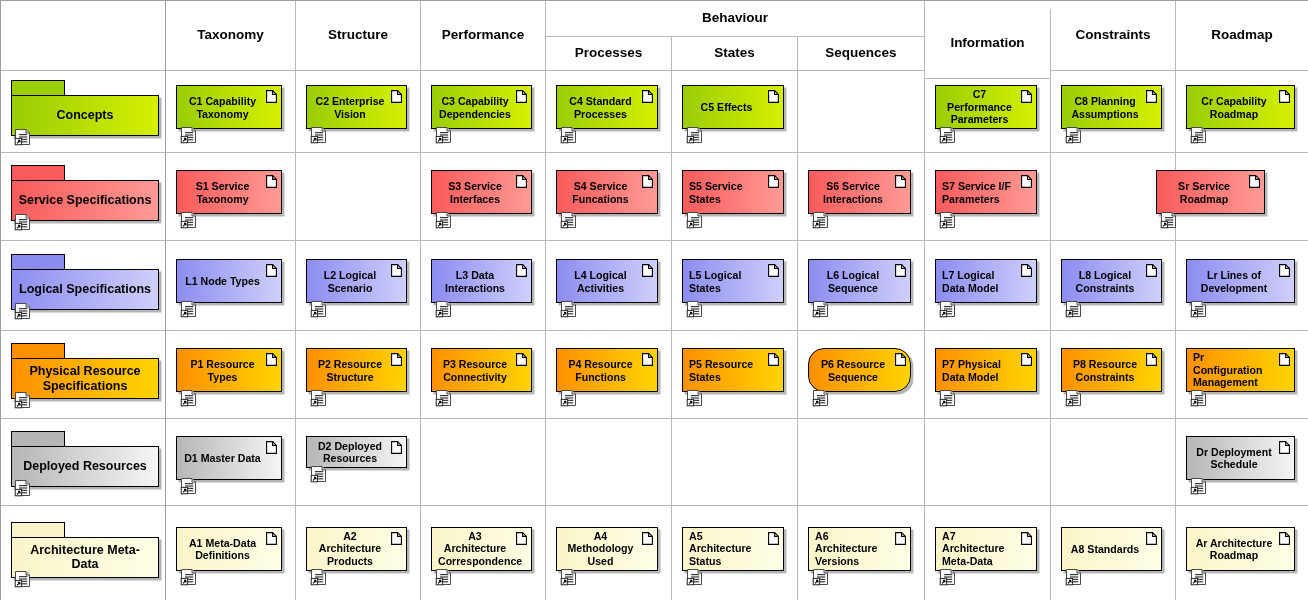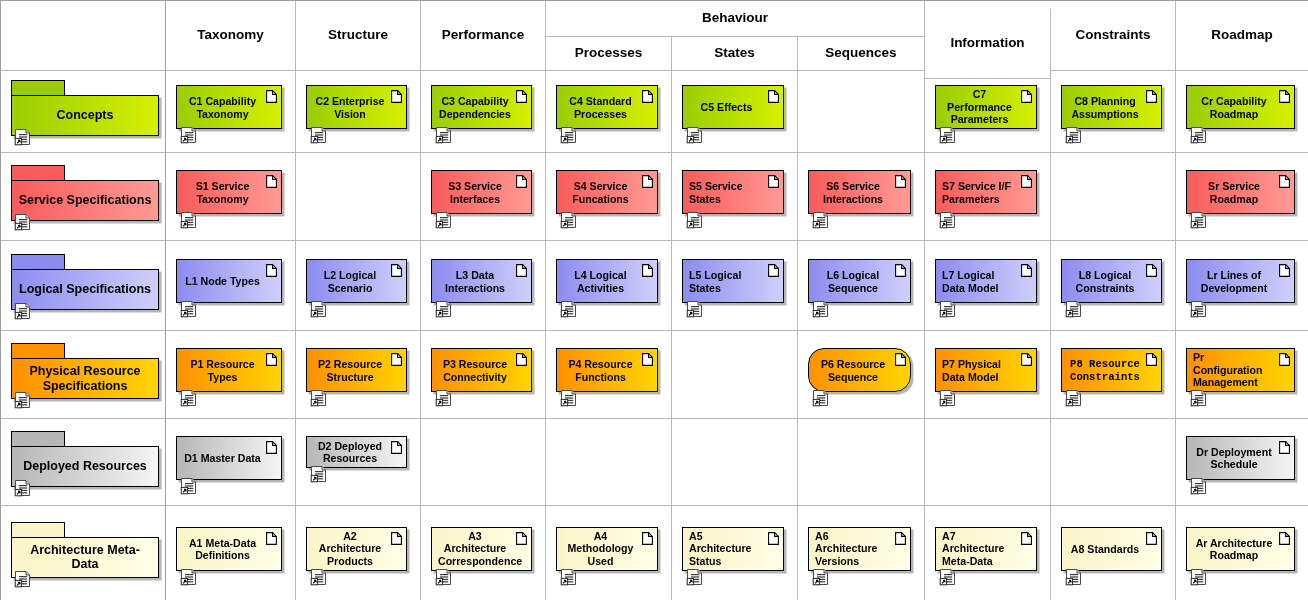--- a/index.html
+++ b/index.html
@@ -404,21 +404,21 @@
         <rect x="5" y="6" width="8.2" height="1.2" fill="#3a3a3a"></rect>
         <rect x="5" y="8.4" width="8.2" height="1.2" fill="#3a3a3a"></rect>
         <rect x="5" y="10.8" width="8.2" height="1.2" fill="#3a3a3a"></rect>
         <rect x="5" y="13.2" width="8.2" height="1.2" fill="#3a3a3a"></rect>
         <rect x="1.2" y="10.4" width="6.4" height="6.4" fill="#ffffff" stroke="#2a2a2a" stroke-width="1"></rect>
         <path d="M3 15.3 L6 12.4 M6 12.4 H4 M6 12.4 V14.4" fill="none" stroke="#000" stroke-width="1.1"></path>
       </svg>
     </div>
     <div class="cell" style="left: 1050px; top: 152px; width: 125px; height: 88px;"></div>
     <div class="cell" style="left: 1175px; top: 152px; width: 133px; height: 88px;"></div>
-    <div class="card" style="left: 1185px; top: 169px; width: 109px; height: 44px; background: linear-gradient(90deg, rgb(249, 91, 91) 0%, rgb(255, 154, 149) 100%); padding-left: 44px;">
+    <div class="card" style="left: 1155px; top: 169px; width: 109px; height: 44px; background: linear-gradient(90deg, rgb(249, 91, 91) 0%, rgb(255, 154, 149) 100%); padding-left: 44px;">
       <div class="title">Sr Service Roadmap</div>
       <svg class="pagecorner" viewBox="0 0 11 13">
         <path d="M0.6 0.6 H6.6 L10.4 4.4 V12.4 H0.6 Z" fill="#ffffff" stroke="#000" stroke-width="1.1"></path>
         <path d="M6.6 0.6 V4.4 H10.4" fill="none" stroke="#000" stroke-width="1.1"></path>
       </svg>
       <svg class="noteicon" viewBox="0 0 18 18">
         <path d="M1.5 1.5 H12 L15.5 5 V16.5 H1.5 Z" fill="#fdfdfd" stroke="#4a4a4a" stroke-width="1"></path>
         <path d="M12 1.5 V5 H15.5" fill="#d0d0d0" stroke="#4a4a4a" stroke-width="1"></path>
         <rect x="5" y="6" width="8.2" height="1.2" fill="#3a3a3a"></rect>
         <rect x="5" y="8.4" width="8.2" height="1.2" fill="#3a3a3a"></rect>
@@ -690,20 +690,37 @@
         <path d="M12 1.5 V5 H15.5" fill="#d0d0d0" stroke="#4a4a4a" stroke-width="1"></path>
         <rect x="5" y="6" width="8.2" height="1.2" fill="#3a3a3a"></rect>
         <rect x="5" y="8.4" width="8.2" height="1.2" fill="#3a3a3a"></rect>
         <rect x="5" y="10.8" width="8.2" height="1.2" fill="#3a3a3a"></rect>
         <rect x="5" y="13.2" width="8.2" height="1.2" fill="#3a3a3a"></rect>
         <rect x="1.2" y="10.4" width="6.4" height="6.4" fill="#ffffff" stroke="#2a2a2a" stroke-width="1"></rect>
         <path d="M3 15.3 L6 12.4 M6 12.4 H4 M6 12.4 V14.4" fill="none" stroke="#000" stroke-width="1.1"></path>
       </svg>
     </div>
     <div class="cell" style="left: 671px; top: 330px; width: 126px; height: 88px;"></div>
+    <div class="card lefted" style="left: 681px; top: 347px; width: 102px; height: 44px; background: linear-gradient(90deg, rgb(255, 144, 0) 0%, rgb(255, 212, 0) 100%);">
+      <div class="title">P5 Resource States</div>
+      <svg class="pagecorner" viewBox="0 0 11 13">
+        <path d="M0.6 0.6 H6.6 L10.4 4.4 V12.4 H0.6 Z" fill="#ffffff" stroke="#000" stroke-width="1.1"></path>
+        <path d="M6.6 0.6 V4.4 H10.4" fill="none" stroke="#000" stroke-width="1.1"></path>
+      </svg>
+      <svg class="noteicon" viewBox="0 0 18 18">
+        <path d="M1.5 1.5 H12 L15.5 5 V16.5 H1.5 Z" fill="#fdfdfd" stroke="#4a4a4a" stroke-width="1"></path>
+        <path d="M12 1.5 V5 H15.5" fill="#d0d0d0" stroke="#4a4a4a" stroke-width="1"></path>
+        <rect x="5" y="6" width="8.2" height="1.2" fill="#3a3a3a"></rect>
+        <rect x="5" y="8.4" width="8.2" height="1.2" fill="#3a3a3a"></rect>
+        <rect x="5" y="10.8" width="8.2" height="1.2" fill="#3a3a3a"></rect>
+        <rect x="5" y="13.2" width="8.2" height="1.2" fill="#3a3a3a"></rect>
+        <rect x="1.2" y="10.4" width="6.4" height="6.4" fill="#ffffff" stroke="#2a2a2a" stroke-width="1"></rect>
+        <path d="M3 15.3 L6 12.4 M6 12.4 H4 M6 12.4 V14.4" fill="none" stroke="#000" stroke-width="1.1"></path>
+      </svg>
+    </div>
     <div class="cell" style="left: 797px; top: 330px; width: 127px; height: 88px;"></div>
     <div class="card" style="left: 807px; top: 347px; width: 103px; height: 44px; background: linear-gradient(90deg, rgb(255, 144, 0) 0%, rgb(255, 212, 0) 100%); border-radius: 16px;">
       <div class="title">P6 Resource Sequence</div>
       <svg class="pagecorner" viewBox="0 0 11 13">
         <path d="M0.6 0.6 H6.6 L10.4 4.4 V12.4 H0.6 Z" fill="#ffffff" stroke="#000" stroke-width="1.1"></path>
         <path d="M6.6 0.6 V4.4 H10.4" fill="none" stroke="#000" stroke-width="1.1"></path>
       </svg>
       <svg class="noteicon" viewBox="0 0 18 18">
         <path d="M1.5 1.5 H12 L15.5 5 V16.5 H1.5 Z" fill="#fdfdfd" stroke="#4a4a4a" stroke-width="1"></path>
         <path d="M12 1.5 V5 H15.5" fill="#d0d0d0" stroke="#4a4a4a" stroke-width="1"></path>
@@ -727,21 +744,21 @@
         <path d="M12 1.5 V5 H15.5" fill="#d0d0d0" stroke="#4a4a4a" stroke-width="1"></path>
         <rect x="5" y="6" width="8.2" height="1.2" fill="#3a3a3a"></rect>
         <rect x="5" y="8.4" width="8.2" height="1.2" fill="#3a3a3a"></rect>
         <rect x="5" y="10.8" width="8.2" height="1.2" fill="#3a3a3a"></rect>
         <rect x="5" y="13.2" width="8.2" height="1.2" fill="#3a3a3a"></rect>
         <rect x="1.2" y="10.4" width="6.4" height="6.4" fill="#ffffff" stroke="#2a2a2a" stroke-width="1"></rect>
         <path d="M3 15.3 L6 12.4 M6 12.4 H4 M6 12.4 V14.4" fill="none" stroke="#000" stroke-width="1.1"></path>
       </svg>
     </div>
     <div class="cell" style="left: 1050px; top: 330px; width: 125px; height: 88px;"></div>
-    <div class="card" style="left: 1060px; top: 347px; width: 101px; height: 44px; background: linear-gradient(90deg, rgb(255, 144, 0) 0%, rgb(255, 212, 0) 100%); font-family: Liberation Mono, monospace;">
+    <div class="card" style="left: 1060px; top: 347px; width: 101px; height: 44px; background: linear-gradient(90deg, rgb(255, 144, 0) 0%, rgb(255, 212, 0) 100%);">
       <div class="title">P8 Resource Constraints</div>
       <svg class="pagecorner" viewBox="0 0 11 13">
         <path d="M0.6 0.6 H6.6 L10.4 4.4 V12.4 H0.6 Z" fill="#ffffff" stroke="#000" stroke-width="1.1"></path>
         <path d="M6.6 0.6 V4.4 H10.4" fill="none" stroke="#000" stroke-width="1.1"></path>
       </svg>
       <svg class="noteicon" viewBox="0 0 18 18">
         <path d="M1.5 1.5 H12 L15.5 5 V16.5 H1.5 Z" fill="#fdfdfd" stroke="#4a4a4a" stroke-width="1"></path>
         <path d="M12 1.5 V5 H15.5" fill="#d0d0d0" stroke="#4a4a4a" stroke-width="1"></path>
         <rect x="5" y="6" width="8.2" height="1.2" fill="#3a3a3a"></rect>
         <rect x="5" y="8.4" width="8.2" height="1.2" fill="#3a3a3a"></rect>

